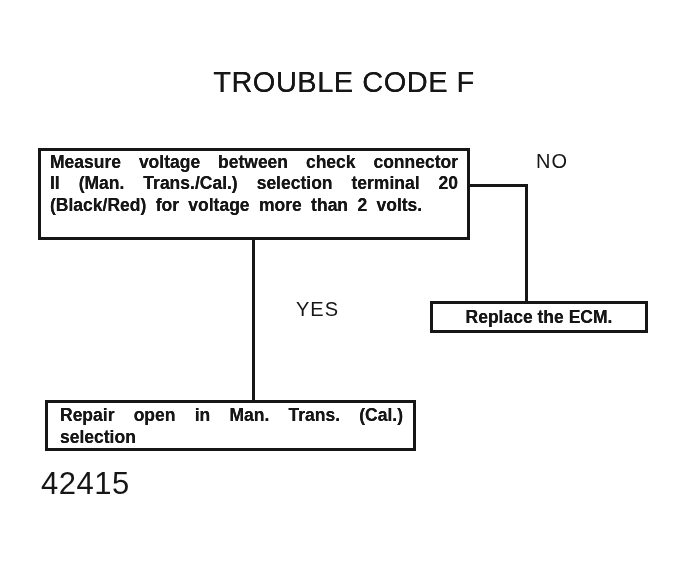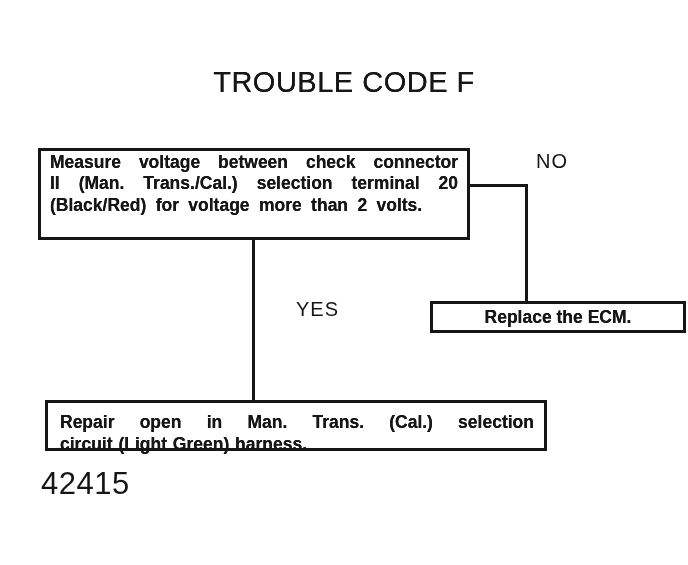--- a/index.html
+++ b/index.html
@@ -44,30 +44,30 @@
     top: 148px;
     width: 432px;
     height: 92px;
     padding: 1px 9px 8px 9px;
     font-size: 17.5px;
     line-height: 21.4px;
   }
   .repair-box {
     left: 45px;
     top: 400px;
-    width: 502px;
+    width: 371px;
     height: 51px;
-    padding: 8px 10px 0 12px;
+    padding: 1px 10px 0 12px;
     font-size: 17.5px;
     line-height: 22px;
   }
   .ecm-box {
     left: 430px;
     top: 301px;
-    width: 256px;
+    width: 218px;
     height: 32px;
     font-size: 17.5px;
     line-height: 26px;
     text-align: center;
   }
   .box-line {
     text-align: justify;
     text-align-last: justify;
     white-space: normal;
   }
@@ -121,18 +121,17 @@
   <div class="branch-label yes-label">YES</div>
 
   <div class="connector line-no-h"></div>
   <div class="connector line-no-v"></div>
   <div class="connector line-yes-v"></div>
 
   <div class="flow-box ecm-box">Replace the ECM.</div>
 
   <div class="flow-box repair-box">
     <div class="box-line">Repair open in Man. Trans. (Cal.) selection</div>
-    <div class="box-line plain-last">circuit (Light Green) harness.</div>
   </div>
 
   <div class="figure-code">42415</div>
 
 </div>
 
 </body></html>

